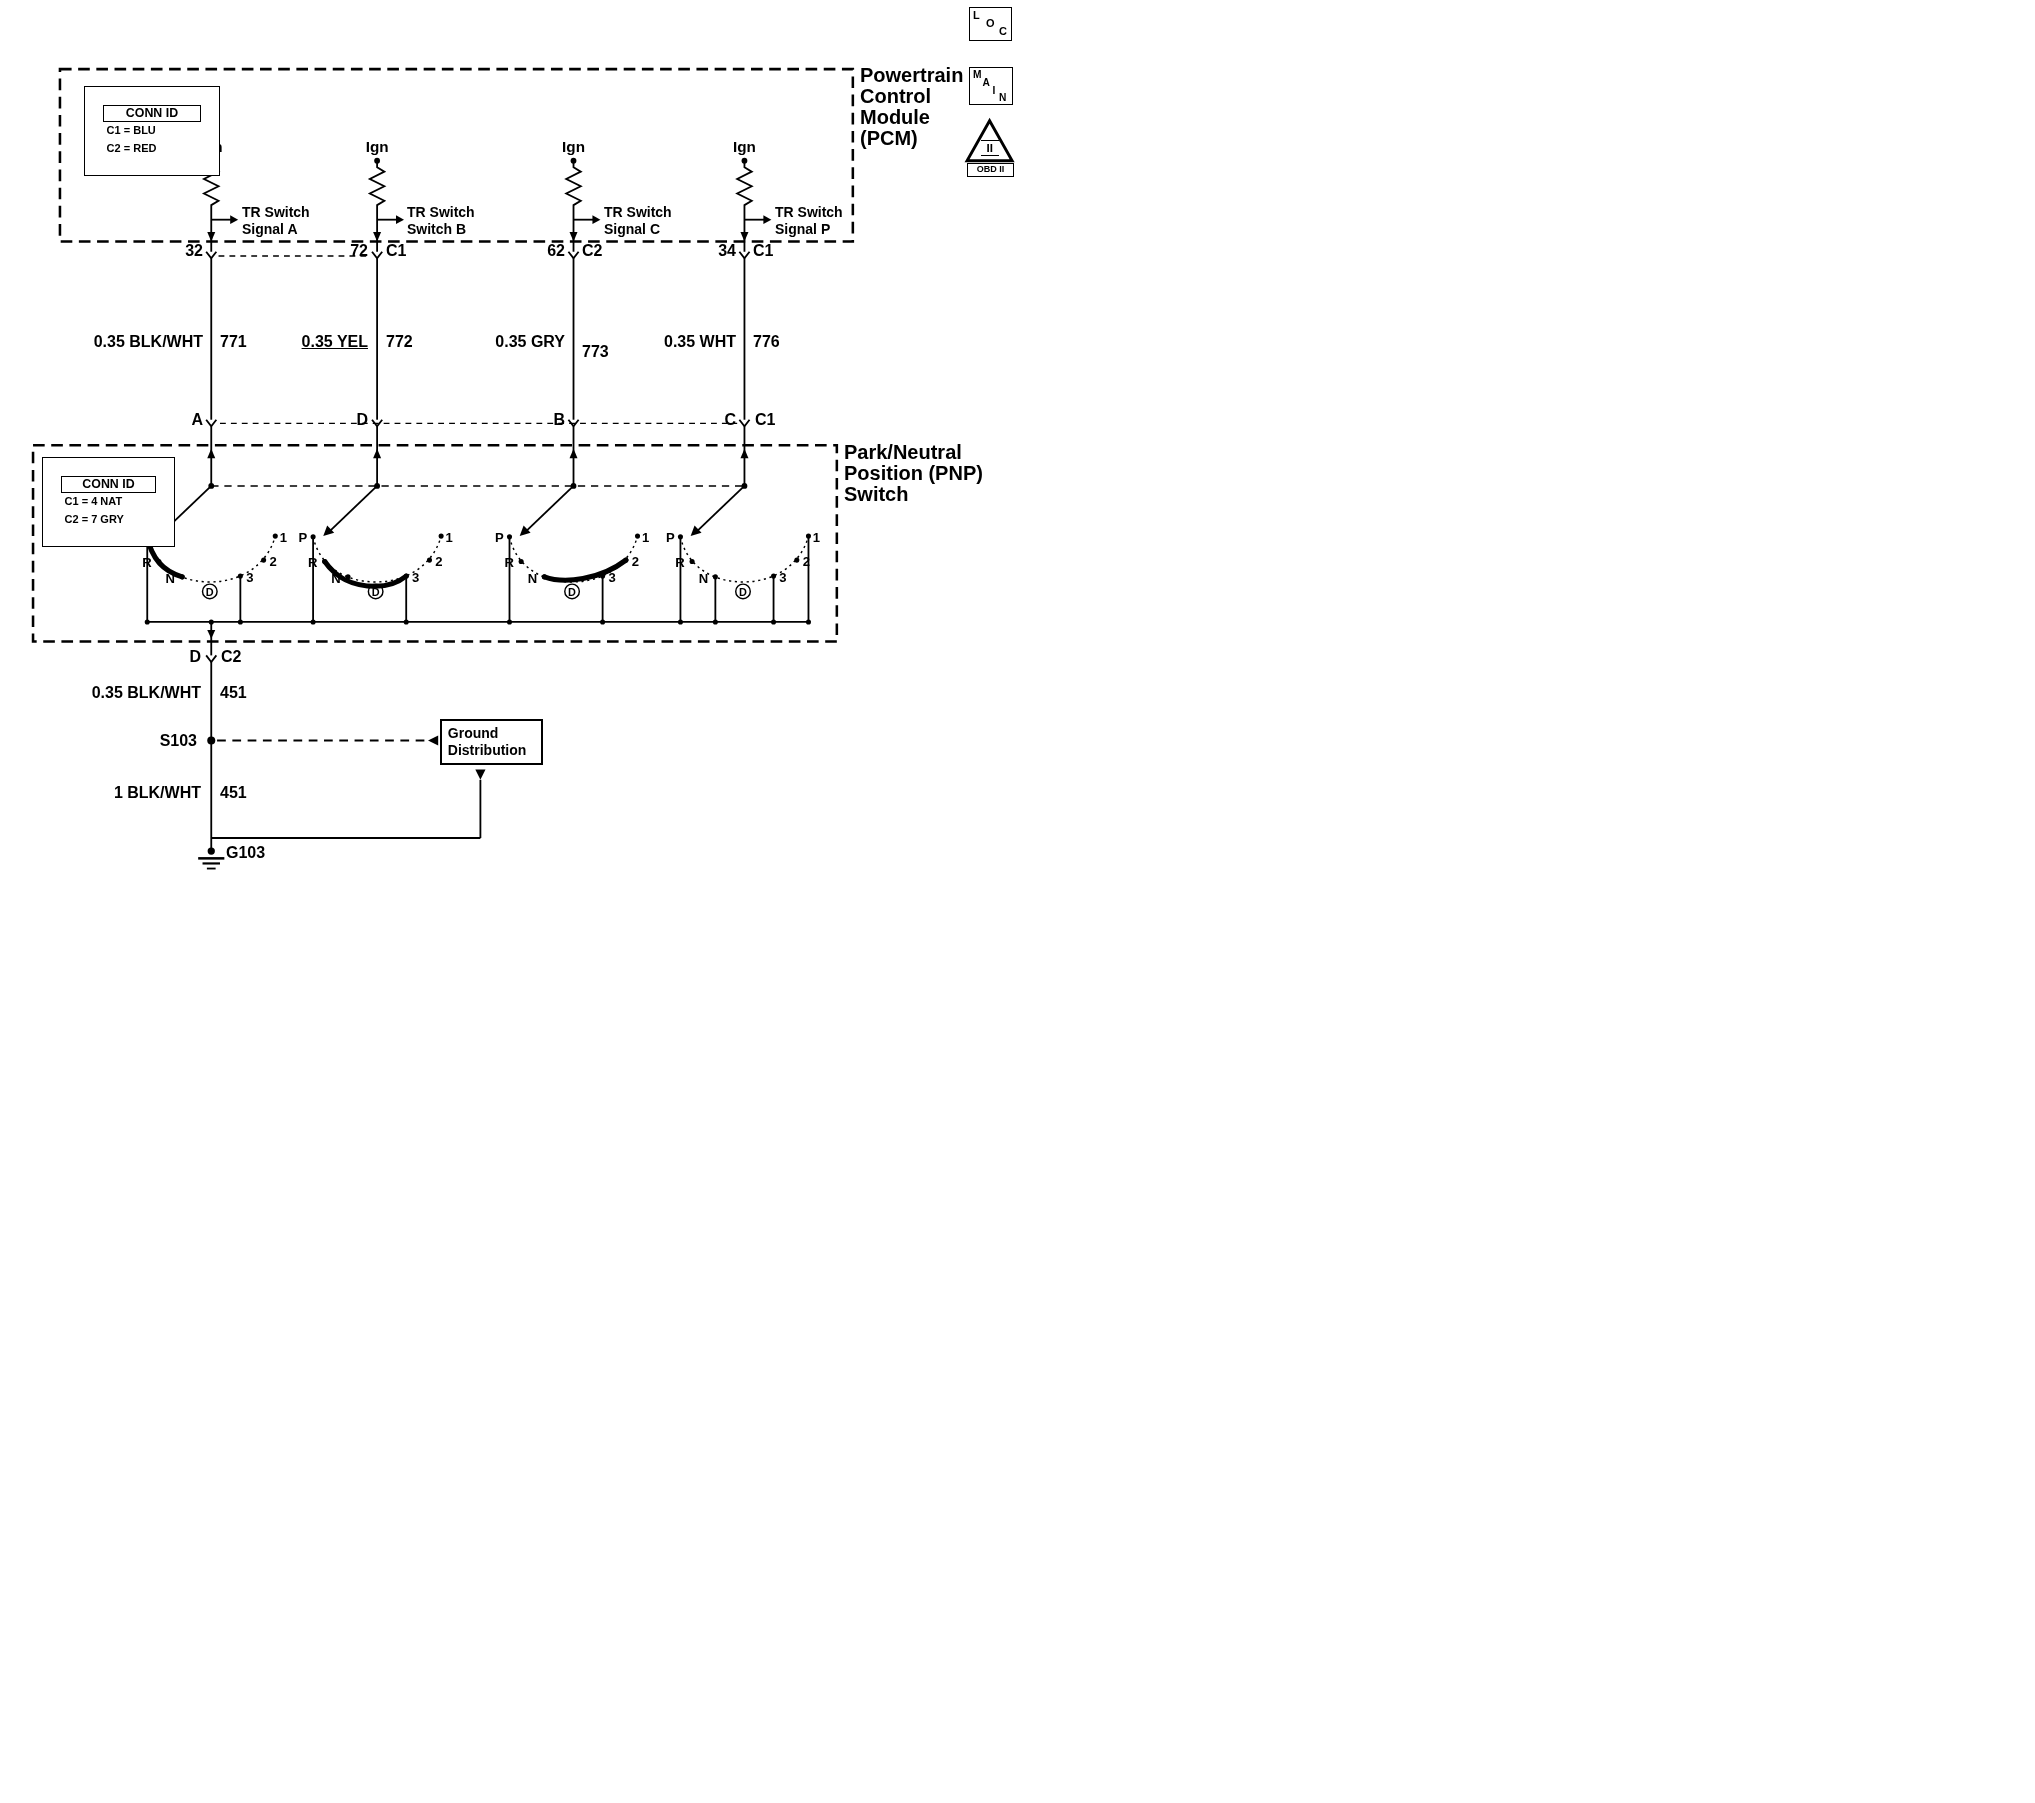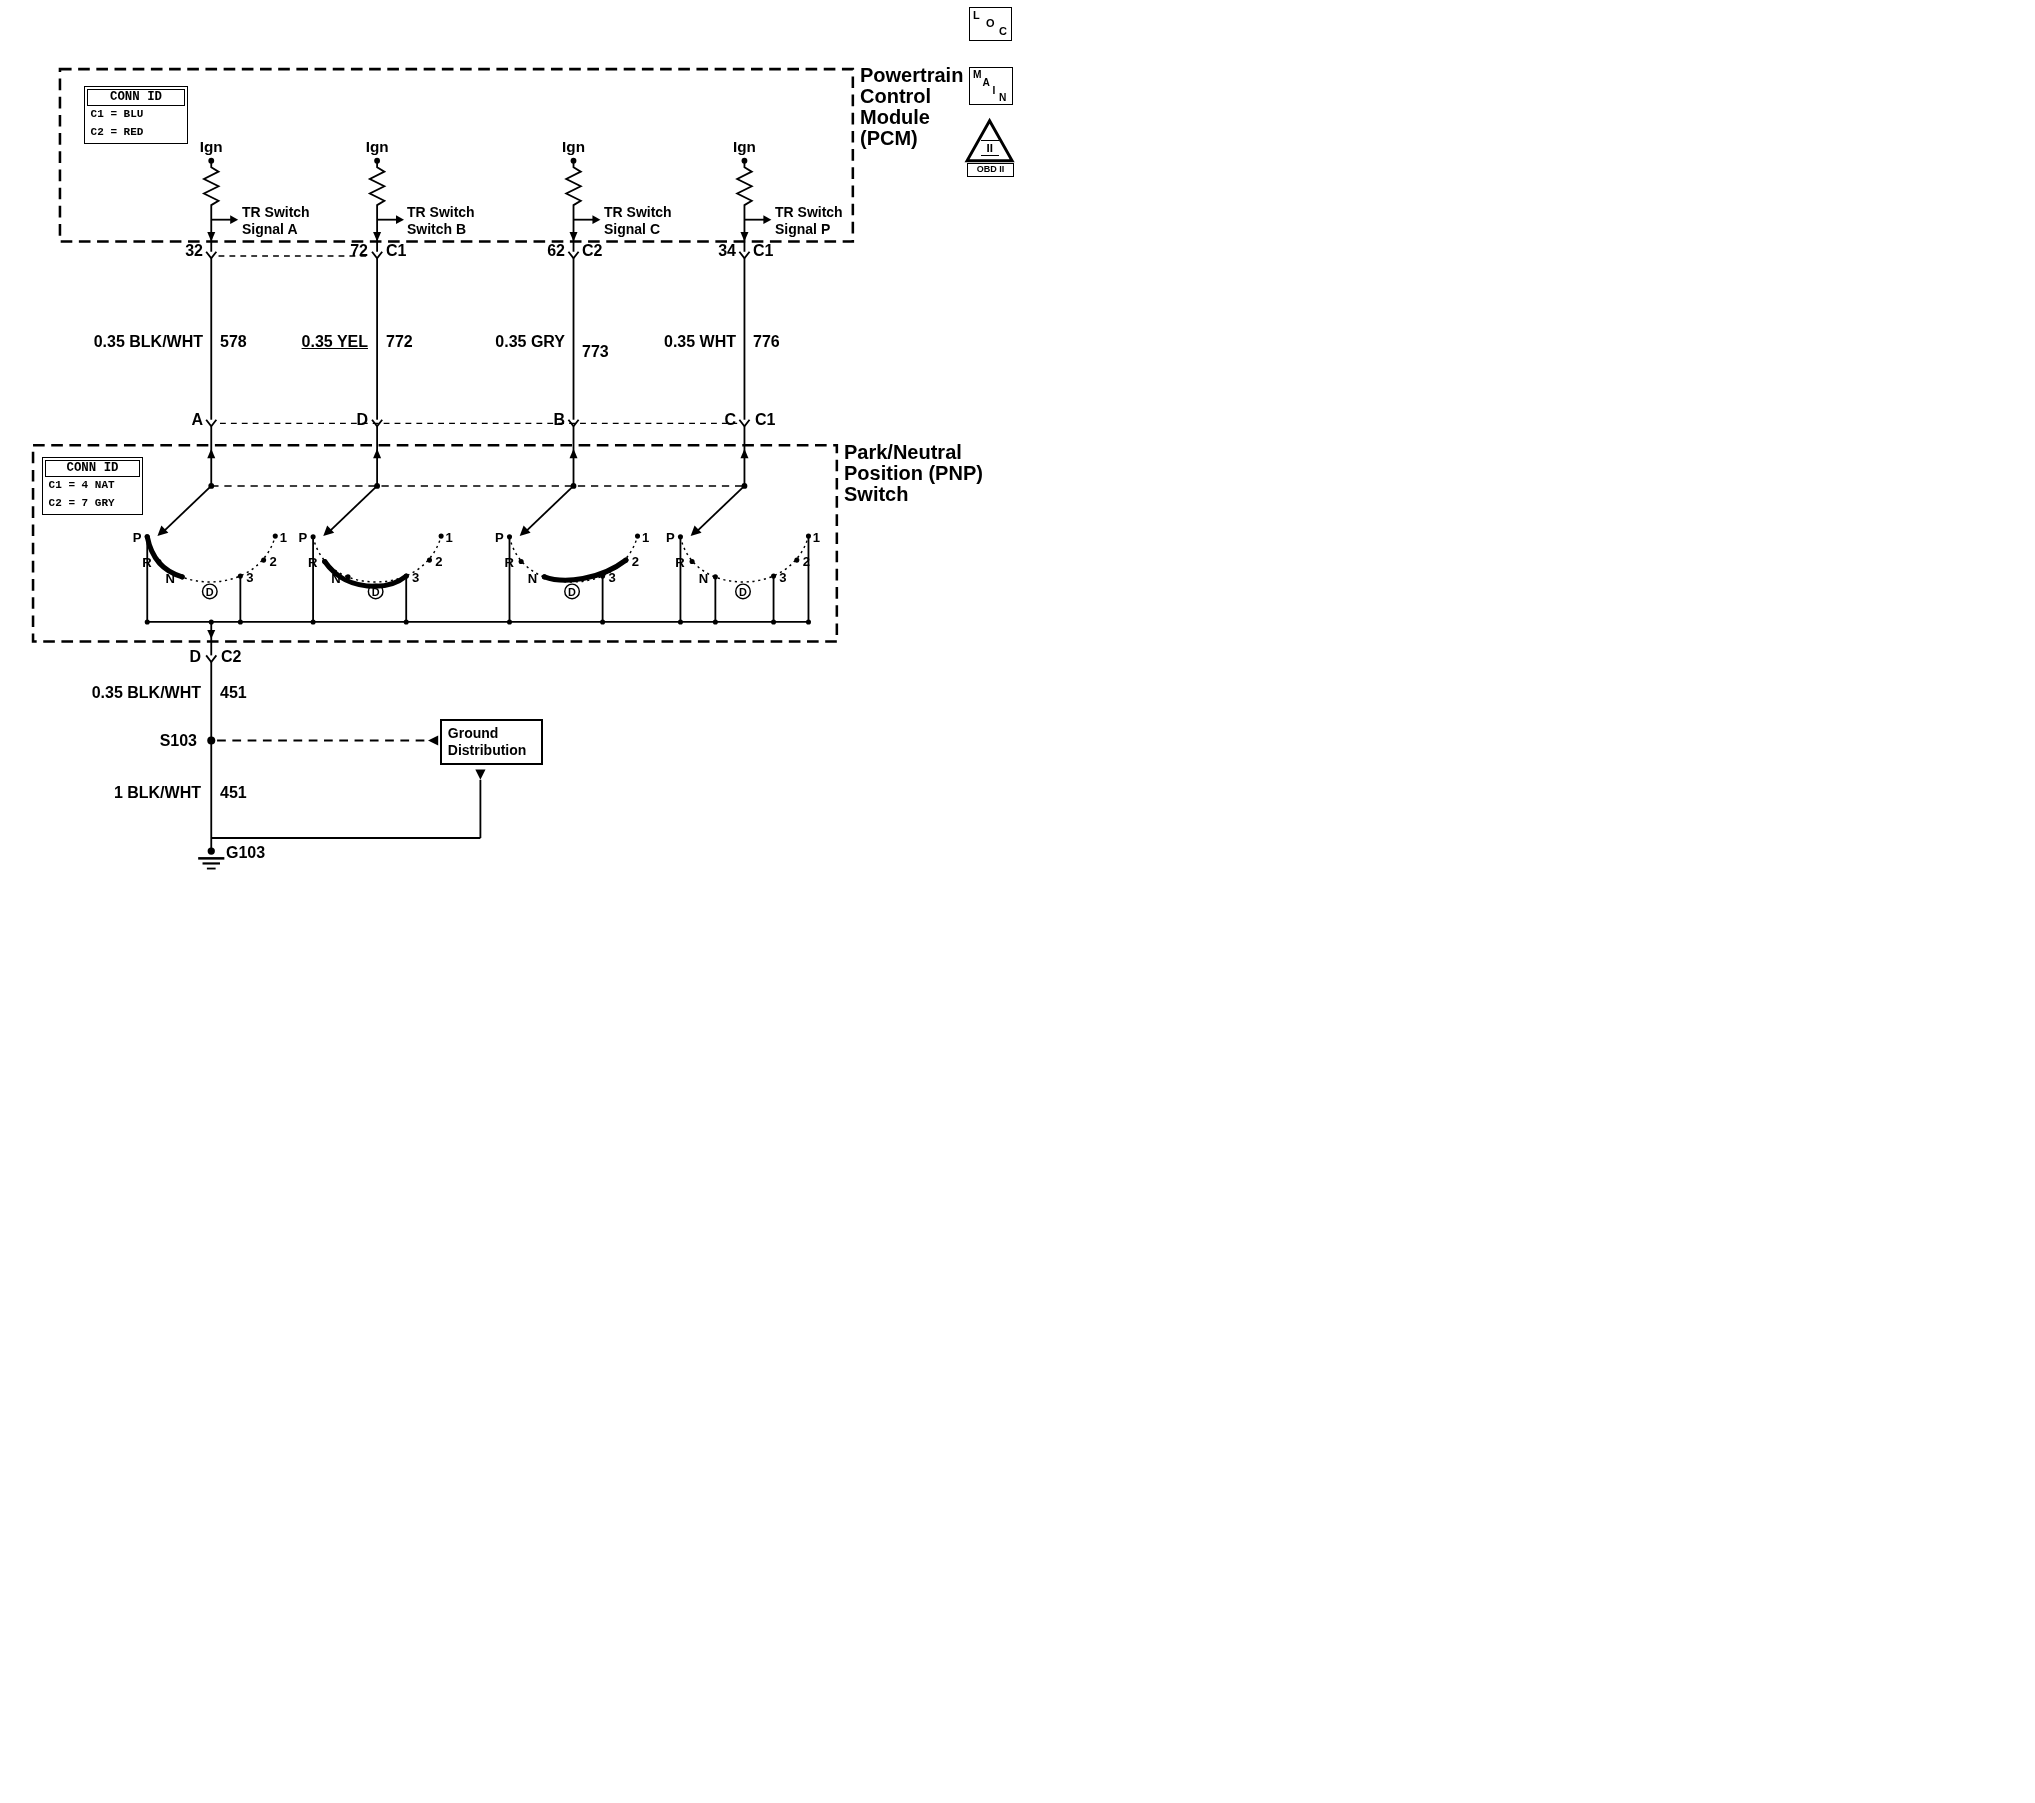--- a/index.html
+++ b/index.html
@@ -4,21 +4,21 @@
 <style>
   html,body{margin:0;padding:0;background:#fff;}
   .canvas{position:relative;width:1019px;height:902px;background:#fff;overflow:hidden;
           font-family:"Liberation Sans",sans-serif;color:#000;}
   svg{position:absolute;left:0;top:0;}
   svg text{font-family:"Liberation Sans",sans-serif;font-weight:bold;fill:#000;}
   .t{position:absolute;white-space:nowrap;font-weight:bold;color:#000;}
   .f22{font-size:16px;line-height:17.5px;}
   .f19{font-size:14px;line-height:16.7px;}
   .titleblock{position:absolute;font-weight:bold;font-size:20px;line-height:21px;}
-  .connbox{position:absolute;border:1.8px solid #000;background:#fff;padding:2px;font-family:Liberation Mono, monospace;}
+  .connbox{position:absolute;border:1.8px solid #000;background:#fff;padding:18px;}
   .connbox .hdr{border:1.5px solid #000;text-align:center;font-weight:bold;font-size:12.4px;line-height:15.3px;}
   .connbox .row{font-weight:bold;font-size:11px;line-height:17.5px;padding-left:3.6px;}
   .gndbox{position:absolute;left:440px;top:719px;width:87px;border:2.2px solid #000;
           padding:3.6px 5.8px;font-weight:bold;font-size:14px;line-height:17.5px;background:#fff;}
   .iconbox{position:absolute;border:1.8px solid #000;background:#fff;}
   .iconbox span{position:absolute;font-weight:bold;}
   .obd2sym{position:absolute;left:981px;top:140px;width:17.5px;text-align:center;
            font-weight:bold;font-size:11.6px;line-height:14px;border-top:1.8px solid #000;border-bottom:1.8px solid #000;}
   .obdcap{position:absolute;left:967px;top:163px;width:45px;border:1.8px solid #000;
           text-align:center;font-weight:bold;font-size:9px;line-height:11.6px;background:#fff;}
@@ -194,21 +194,21 @@
 
 <div class="t f22" style="right:816px;top:242px;">32</div>
 <div class="t f22" style="right:651px;top:242px;">72</div>
 <div class="t f22" style="left:386px;top:242px;">C1</div>
 <div class="t f22" style="right:454px;top:242px;">62</div>
 <div class="t f22" style="left:582px;top:242px;">C2</div>
 <div class="t f22" style="right:283px;top:242px;">34</div>
 <div class="t f22" style="left:753px;top:242px;">C1</div>
 
 <div class="t f22" style="right:816px;top:333px;">0.35 BLK/WHT</div>
-<div class="t f22" style="left:220px;top:333px;">578</div>
+<div class="t f22" style="left:220px;top:333px;">771</div>
 <div class="t f22" style="right:651px;top:333px;text-decoration:underline;">0.35 YEL</div>
 <div class="t f22" style="left:386px;top:333px;">772</div>
 <div class="t f22" style="right:454px;top:333px;">0.35 GRY</div>
 <div class="t f22" style="left:582px;top:343px;">773</div>
 <div class="t f22" style="right:283px;top:333px;">0.35 WHT</div>
 <div class="t f22" style="left:753px;top:333px;">776</div>
 
 <div class="t f22" style="right:816px;top:411px;">A</div>
 <div class="t f22" style="right:651px;top:411px;">D</div>
 <div class="t f22" style="right:454px;top:411px;">B</div>

